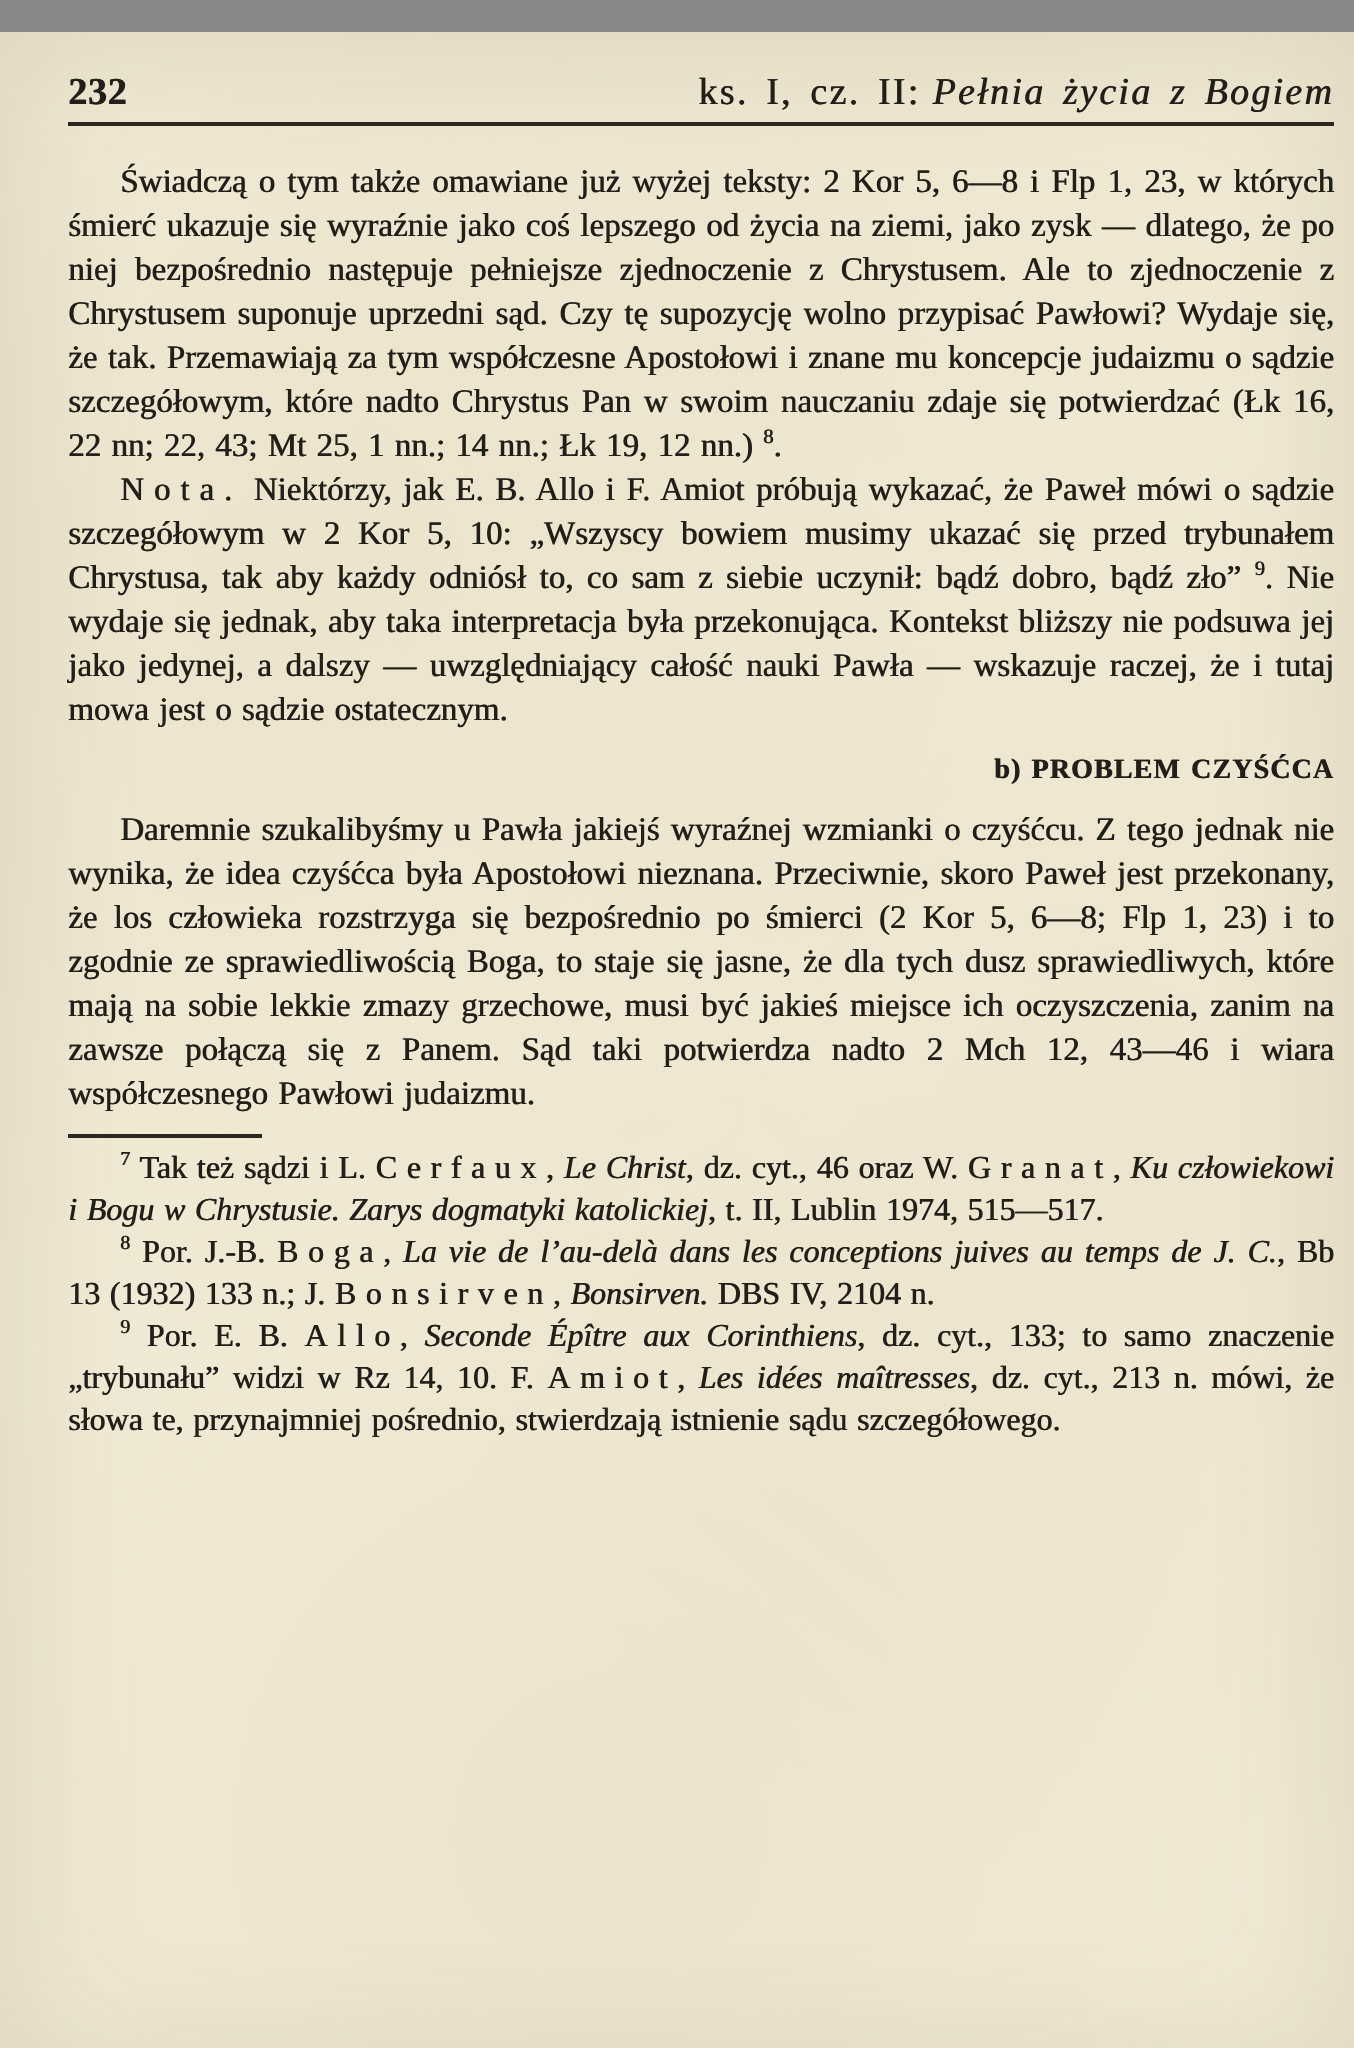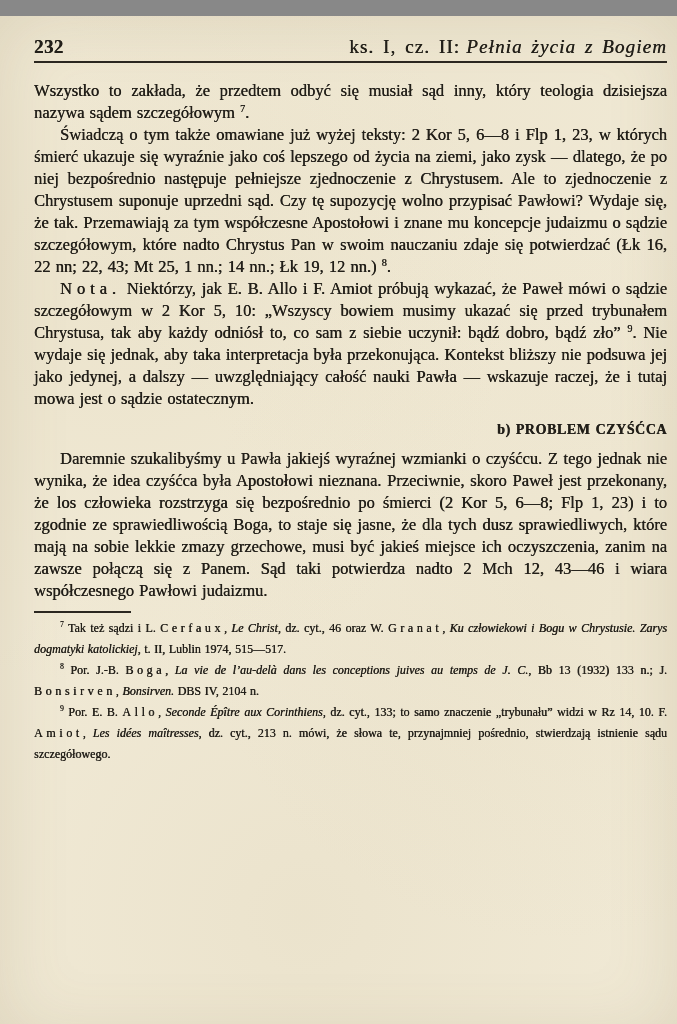--- a/index.html
+++ b/index.html
@@ -72,21 +72,21 @@
   }
   .it { font-style: italic; }
   .sp { letter-spacing: 0.30em; }
   .footnote-rule {
     border: none;
     border-top: 2px solid #2b2720;
     width: 97px;
     margin: 9px 0 5px 0;
   }
   .footnotes {
-    font-size: 12px;
+    font-size: 16px;
     line-height: 21px;
     text-align: justify;
     word-spacing: 0.05em;
   }
   .footnote { margin: 0; text-indent: 26px; }
 </style>
 </head>
 <body>
 
 <div class="page">
@@ -95,21 +95,20 @@
     <span class="page-number">232</span>
     <span class="running-title">
       <span class="prefix">ks. I, cz. II:</span><span class="book-title">Pełnia życia z Bogiem</span>
     </span>
   </div>
 
   <hr class="header-rule">
 
   <div class="body-text">
 
-    <p class="para"><span>Wszystko to zakłada, że przedtem odbyć się musiał sąd inny, który teologia dzisiejsza nazywa sądem szczegółowym </span><sup>7</sup><span>.</span></p>
 
     <p class="para indent"><span>Świadczą o tym także omawiane już wyżej teksty: 2 Kor 5, 6—8 i Flp 1, 23, w których śmierć ukazuje się wyraźnie jako coś lepszego od życia na ziemi, jako zysk — dlatego, że po niej bezpośrednio następuje pełniejsze zjednoczenie z Chrystusem. Ale to zjednoczenie z Chrystusem suponuje uprzedni sąd. Czy tę supozycję wolno przypisać Pawłowi? Wydaje się, że tak. Przemawiają za tym współczesne Apostołowi i znane mu koncepcje judaizmu o sądzie szczegółowym, które nadto Chrystus Pan w swoim nauczaniu zdaje się potwierdzać (Łk 16, 22 nn; 22, 43; Mt 25, 1 nn.; 14 nn.; Łk 19, 12 nn.) </span><sup>8</sup><span>.</span></p>
 
 
     <p class="para indent"><span class="sp">Nota.</span><span> Niektórzy, jak E. B. Allo i F. Amiot próbują wykazać, że Paweł mówi o sądzie szczegółowym w 2 Kor 5, 10: „Wszyscy bowiem musimy ukazać się przed trybunałem Chrystusa, tak aby każdy odniósł to, co sam z siebie uczynił: bądź dobro, bądź zło” </span><sup>9</sup><span>. Nie wydaje się jednak, aby taka interpretacja była przekonująca. Kontekst bliższy nie podsuwa jej jako jedynej, a dalszy — uwzględniający całość nauki Pawła — wskazuje raczej, że i tutaj mowa jest o sądzie ostatecznym.</span></p>
 
     <h2 class="section-heading">b) PROBLEM CZYŚĆCA</h2>
 
     <p class="para indent"><span>Daremnie szukalibyśmy u Pawła jakiejś wyraźnej wzmianki o czyśćcu. Z tego jednak nie wynika, że idea czyśćca była Apostołowi nieznana. Przeciwnie, skoro Paweł jest przekonany, że los człowieka rozstrzyga się bezpośrednio po śmierci (2 Kor 5, 6—8; Flp 1, 23) i to zgodnie ze sprawiedliwością Boga, to staje się jasne, że dla tych dusz sprawiedliwych, które mają na sobie lekkie zmazy grzechowe, musi być jakieś miejsce ich oczyszczenia, zanim na zawsze połączą się z Panem. Sąd taki potwierdza nadto 2 Mch 12, 43—46 i wiara współczesnego Pawłowi judaizmu.</span></p>
 

